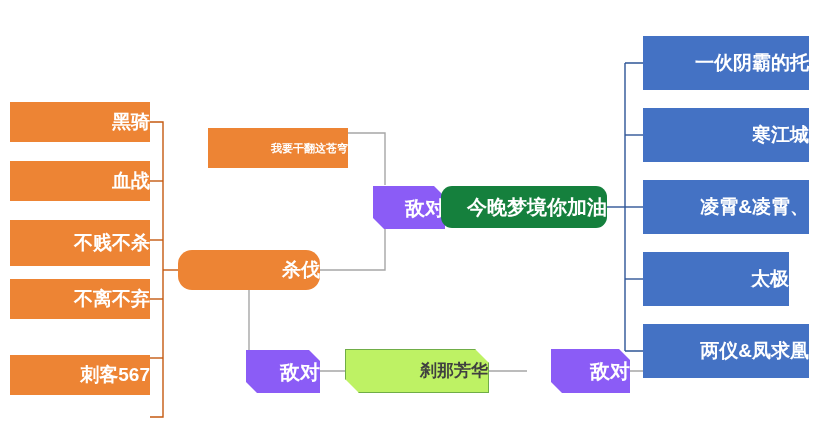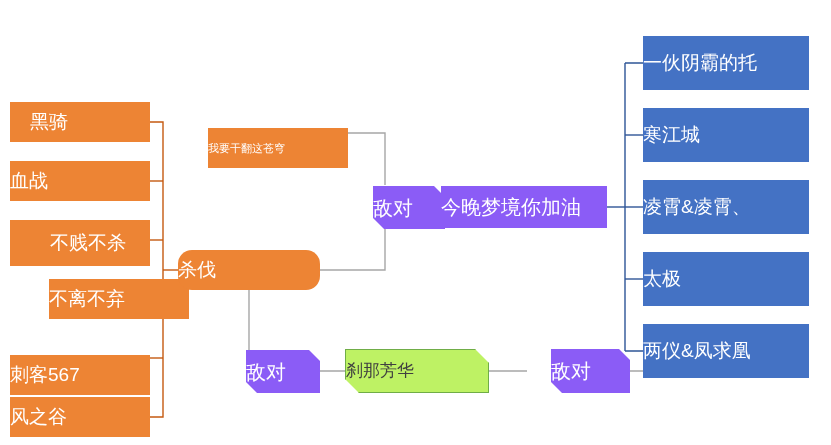--- a/index.html
+++ b/index.html
@@ -23,25 +23,26 @@
     top: 0;
     width: 831px;
     height: 445px;
     pointer-events: none;
   }
   .node {
     position: absolute;
     box-sizing: border-box;
     display: flex;
     align-items: center;
-    justify-content: flex-start;
+    justify-content: flex-end;
     text-align: center;
     line-height: 1.1;
     white-space: nowrap;
     user-select: none;
+    font-weight: bold;
   }
   .node-orange {
     background: #ED8434;
     color: #ffffff;
     font-size: 19px;
   }
   .node-blue {
     background: #4472C4;
     color: #ffffff;
     font-size: 19px;
@@ -54,23 +55,24 @@
     margin-left: 24px;
   }
   .node-green {
     background: #bef264;
     color: #404040;
     font-size: 17px;
     border: 1px solid #70AD47;
     clip-path: polygon(0 0, calc(100% - 14px) 0, 100% 14px, 100% 100%, 14px 100%, 0 calc(100% - 14px));
   }
   .node-blue-center {
-    background: #8b5cf6;
+    background: #15803d;
     color: #ffffff;
     font-size: 20px;
+    border-radius: 11px;
   }
 </style>
 </head>
 <body>
 
 <div id="canvas">
 
   <svg id="links" viewBox="0 0 831 445">
 
     <g stroke="#C55A11" stroke-width="1.4" fill="none">
@@ -107,28 +109,25 @@
 
   <div class="node node-orange" style="left:10px; top:102px; width:140px; height:40px;padding-left:20px;">
     <span>黑骑</span>
   </div>
   <div class="node node-orange" style="left:10px; top:161px; width:140px; height:40px;">
     <span>血战</span>
   </div>
   <div class="node node-orange" style="left:10px; top:220px; width:140px; height:46px;padding-left:40px;">
     <span>不贱不杀</span>
   </div>
-  <div class="node node-orange" style="left:10px; top:279px; width:140px; height:40px;margin-left:39px;">
+  <div class="node node-orange" style="left:10px; top:279px; width:140px; height:40px;">
     <span>不离不弃</span>
   </div>
   <div class="node node-orange" style="left:10px; top:338px; width:140px; height:40px;margin-top:17px;">
     <span>刺客567</span>
-  </div>
-  <div class="node node-orange" style="left:10px; top:397px; width:140px; height:40px;">
-    <span>风之谷</span>
   </div>
 
   <div class="node node-orange" style="left:178px; top:250px; width:142px; height:40px;border-radius:14px;">
     <span>杀伐</span>
   </div>
 
   <div class="node node-orange" style="left:208px; top:128px; width:140px; height:40px; font-size:11px;">
     <span>我要干翻这苍穹</span>
   </div>
 
@@ -142,21 +141,21 @@
 
   <div class="node node-blue" style="left:643px; top:36px; width:166px; height:54px;">
     <span>一伙阴霸的托</span>
   </div>
   <div class="node node-blue" style="left:643px; top:108px; width:166px; height:54px;">
     <span>寒江城</span>
   </div>
   <div class="node node-blue" style="left:643px; top:180px; width:166px; height:54px;">
     <span>凌霄&amp;凌霄、</span>
   </div>
-  <div class="node node-blue" style="left:643px; top:252px; width:166px; height:54px;">
+  <div class="node node-blue" style="left:643px; top:252px; width:146px; height:54px;">
     <span>太极</span>
   </div>
   <div class="node node-blue" style="left:643px; top:324px; width:166px; height:54px;">
     <span>两仪&amp;凤求凰</span>
   </div>
 
   <div class="node node-gray" style="left:222px; top:350px; width:74px; height:43px;">
     <span>敌对</span>
   </div>
 

